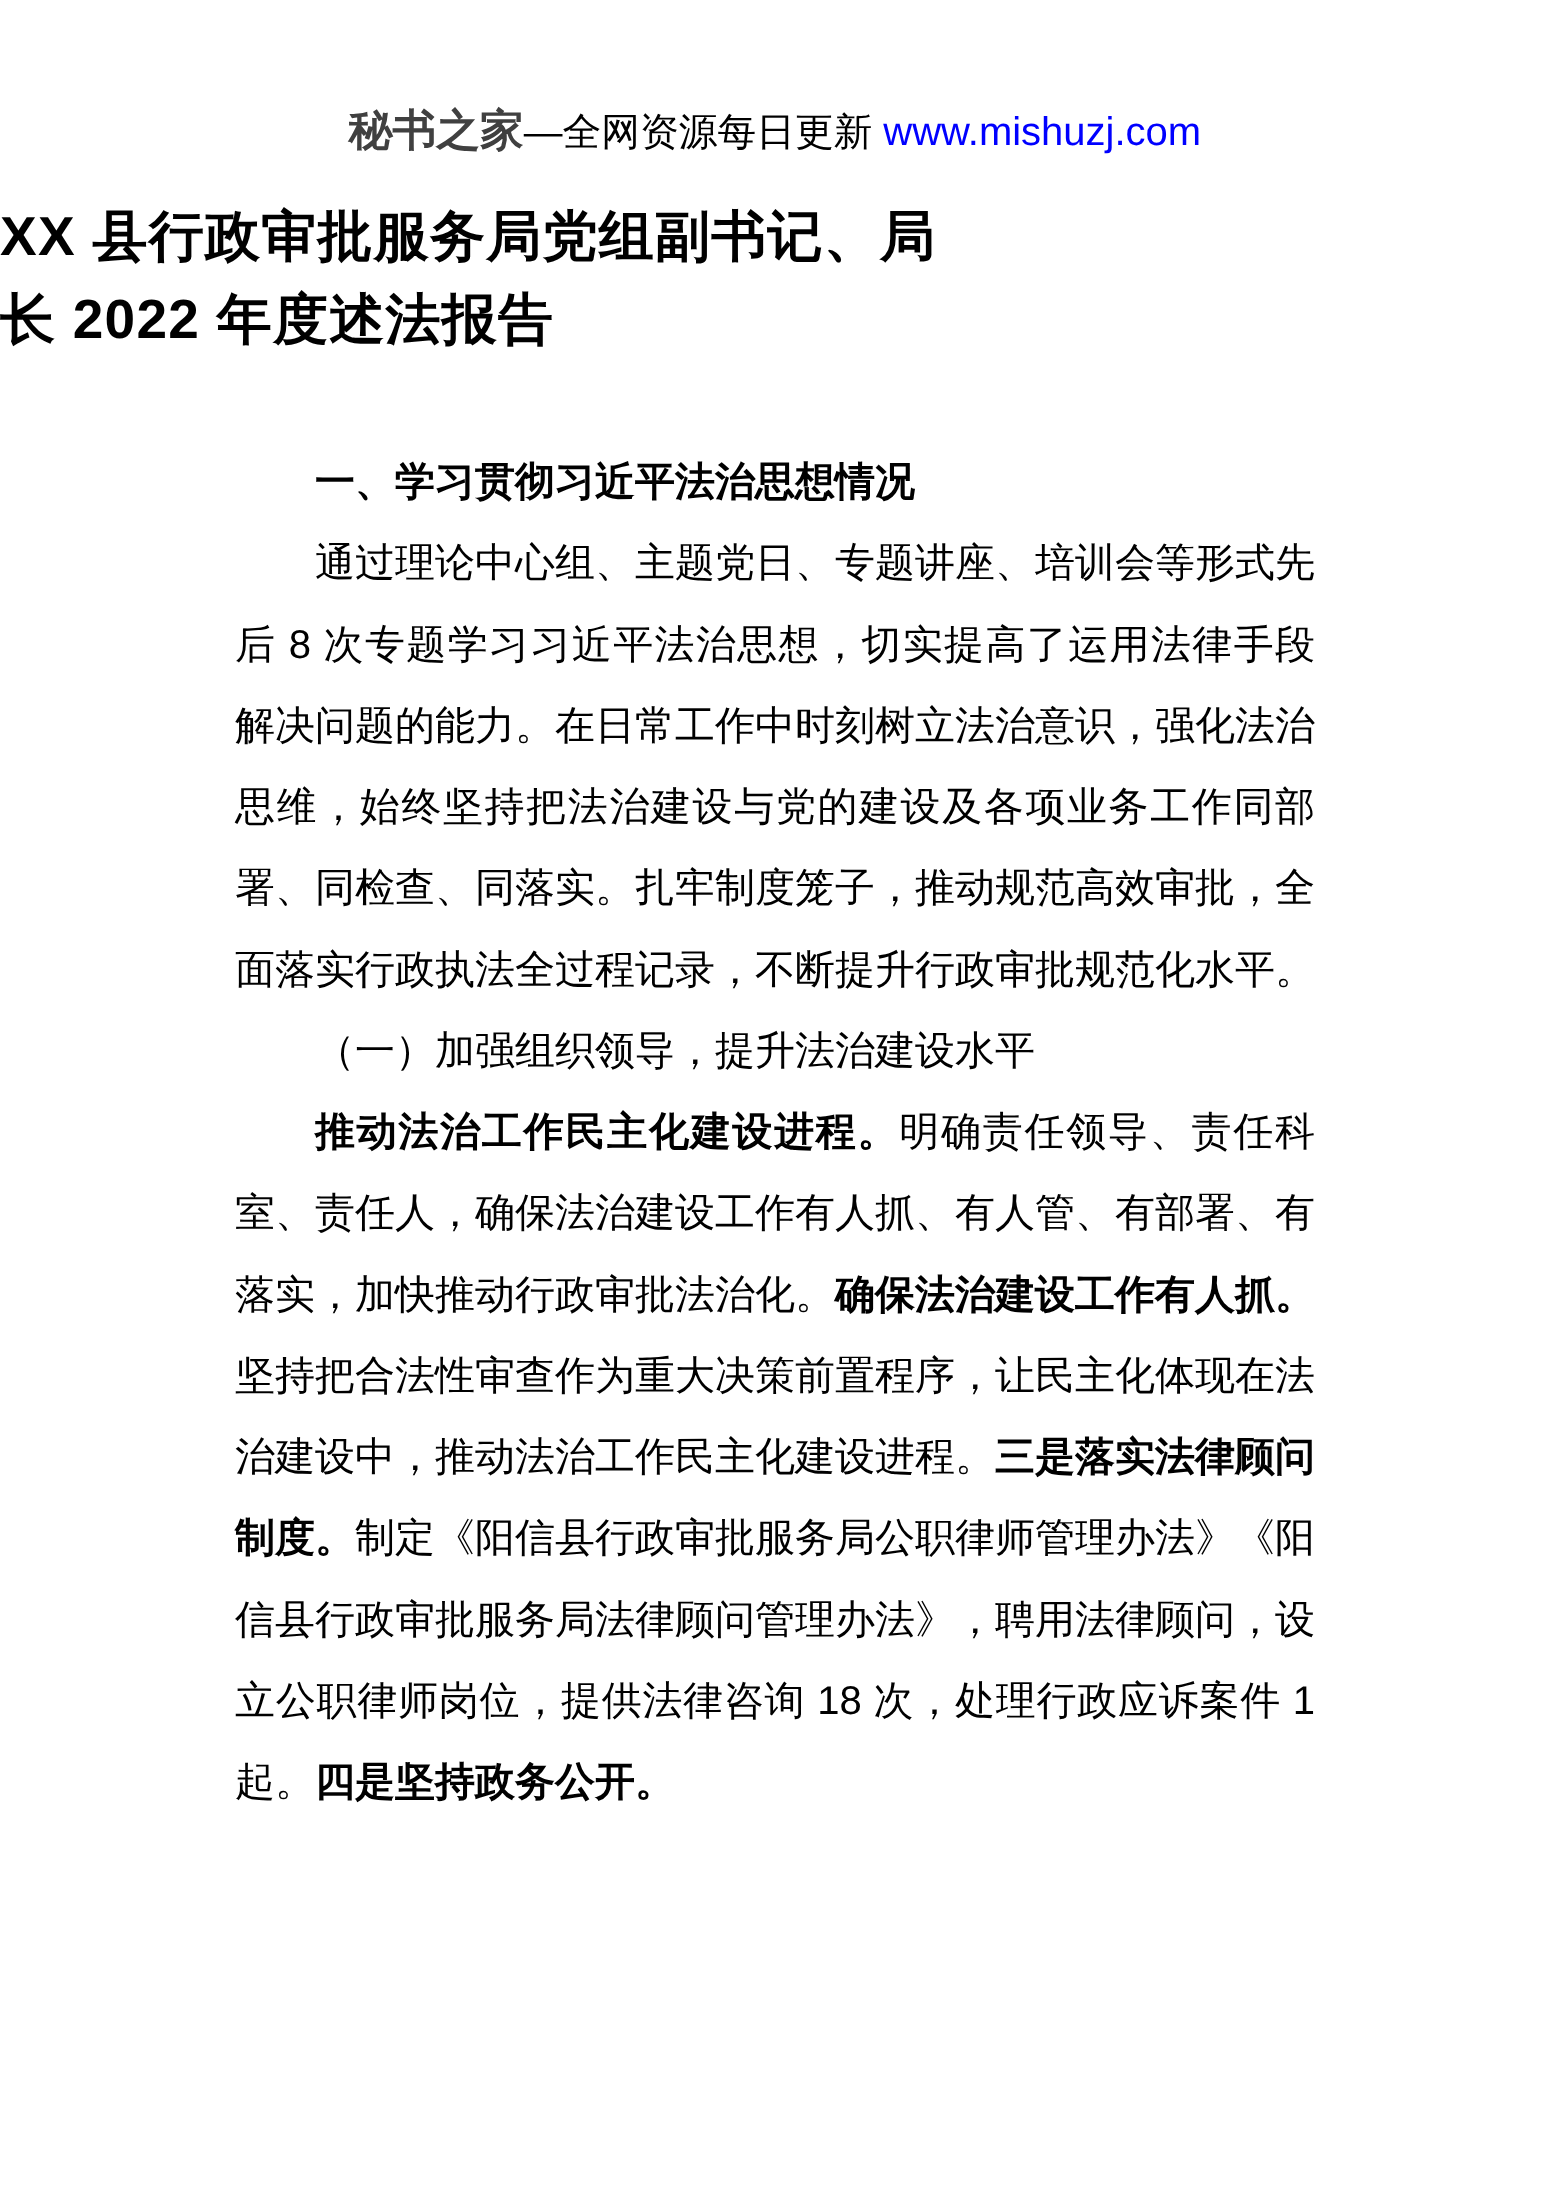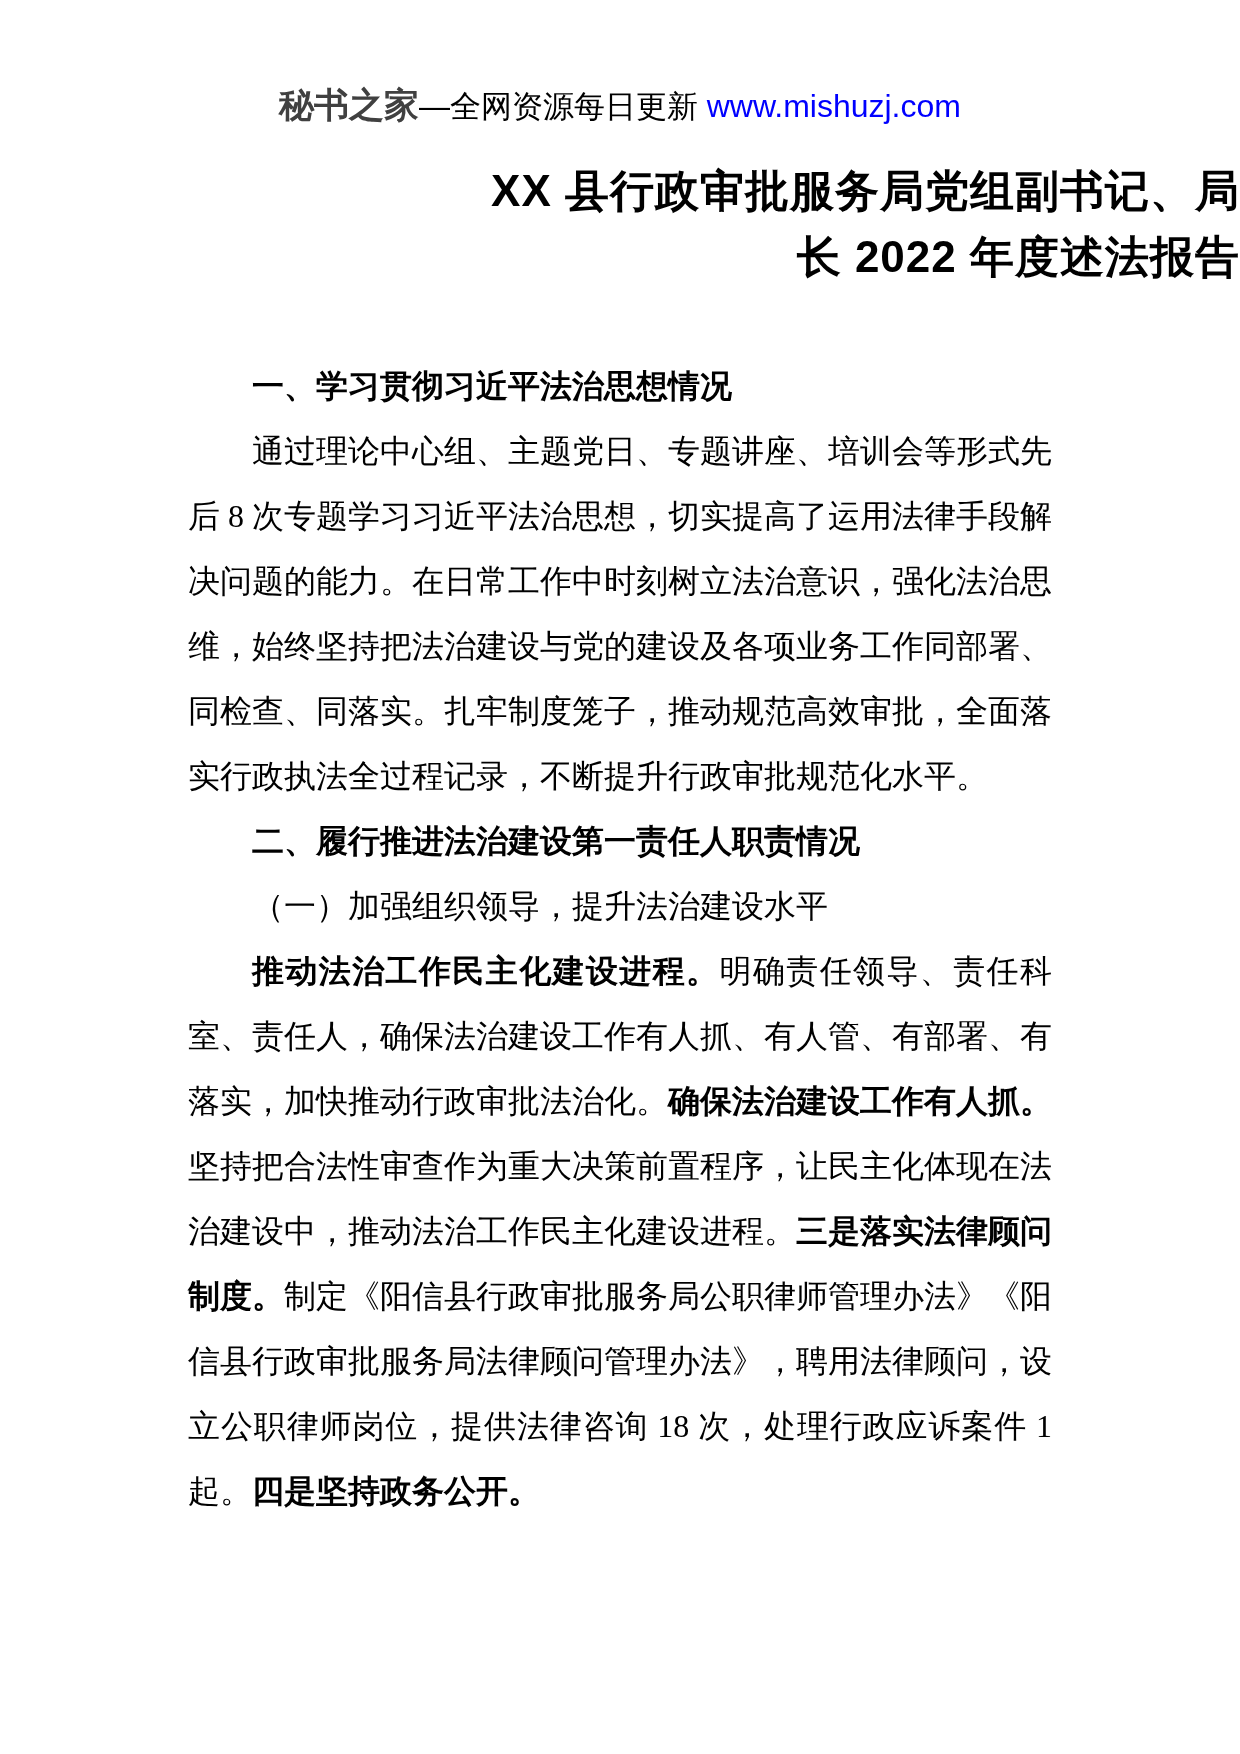--- a/index.html
+++ b/index.html
@@ -26,32 +26,31 @@
   .header-line .site {
     font-weight: 700;
     font-size: 35px;
   }
   .header-line .url {
     font-size: 32px;
     text-align: right;
   }
   .doc-title {
     margin-top: 30px;
-    text-align: right;
+    text-align: left;
     font-size: 44px;
     font-weight: 700;
     line-height: 66px;
     letter-spacing: 1px;
   }
   .content {
     margin: 64px 188px 0 188px; 
     font-size: 32px;
     line-height: 65px;
     text-align: justify;
-    font-family: Liberation Serif, serif;
   }
   .content p {
     margin: 0;
     text-indent: 2em;
   }
   .content p.h1 {
     font-weight: 700;
   }
   .content span.b {
     font-weight: 700;
@@ -65,18 +64,17 @@
   <div class="header-line"><span class="site" style="color: #404040;">秘书之家</span><span class="tagline">—全网资源每日更新 </span><span class="url" style="color: rgb(0, 0, 255);">www.mishuzj.com</span></div>
 
   <div class="doc-title">
     <div>XX 县行政审批服务局党组副书记、局</div>
     <div>长 2022 年度述法报告</div>
   </div>
 
   <div class="content">
     <p class="h1"><span class="b">一、学习贯彻习近平法治思想情况</span></p>
     <p class="body"><span>通过理论中心组、主题党日、专题讲座、培训会等形式先后 8 次专题学习习近平法治思想，切实提高了运用法律手段解决问题的能力。在日常工作中时刻树立法治意识，强化法治思维，始终坚持把法治建设与党的建设及各项业务工作同部署、同检查、同落实。扎牢制度笼子，推动规范高效审批，全面落实行政执法全过程记录，不断提升行政审批规范化水平。</span></p>
-    <p class="h1"><span class="b">二、履行推进法治建设第一责任人职责情况</span></p>
     <p class="body"><span>（一）加强组织领导，提升法治建设水平</span></p>
     <p class="body"><span class="b">推动法治工作民主化建设进程。</span><span>明确责任领导、责任科室、责任人，确保法治建设工作有人抓、有人管、有部署、有落实，加快推动行政审批法治化。</span><span class="b">确保法治建设工作有人抓。</span><span>坚持把合法性审查作为重大决策前置程序，让民主化体现在法治建设中，推动法治工作民主化建设进程。</span><span class="b">三是落实法律顾问制度。</span><span>制定《阳信县行政审批服务局公职律师管理办法》《阳信县行政审批服务局法律顾问管理办法》，聘用法律顾问，设立公职律师岗位，提供法律咨询 18 次，处理行政应诉案件 1 起。</span><span class="b">四是坚持政务公开。</span></p>
   </div>
 
 </div>
 
 </body></html>

